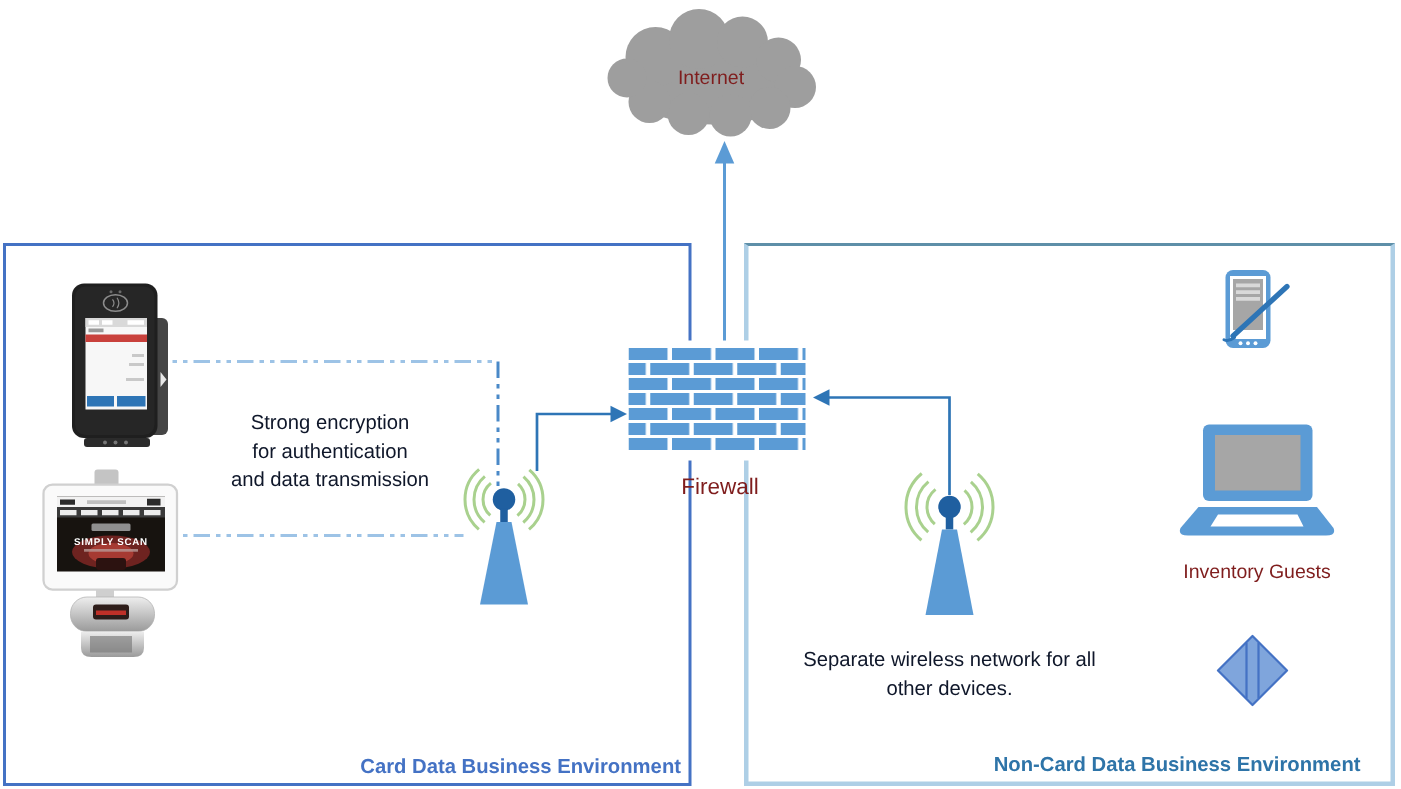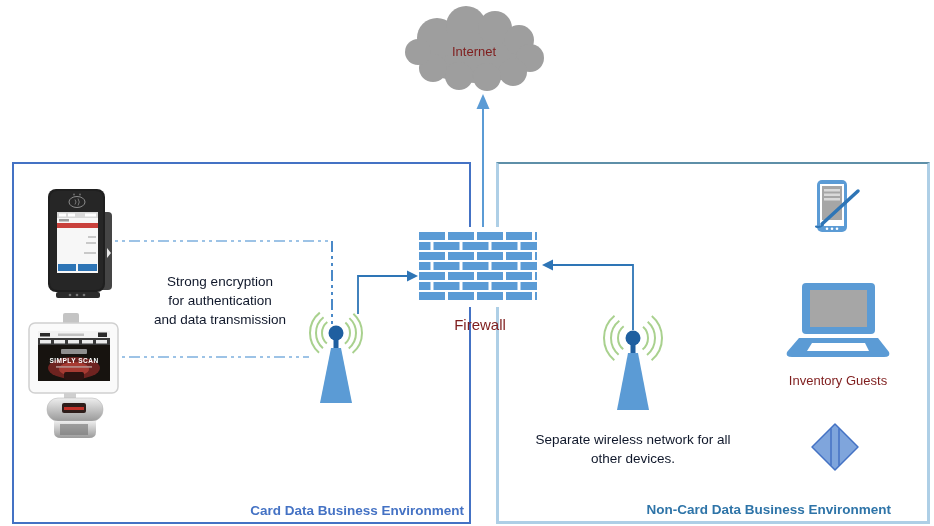--- a/index.html
+++ b/index.html
@@ -1,26 +1,26 @@
 <!DOCTYPE html>
 <html style="--card_zone_border: #4472C4; --card_zone_title: #4472C4; --non_card_zone_border: #AECFE6; --non_card_zone_title: #2E74A8; --firewall_brick: #5B9BD5; --connector_blue: #2E75B6; --dashed_link: #9DC3E6; --wireless_wave_green: #A9D18E; --cloud_gray: #9E9E9E;"><head>
 <meta charset="utf-8">
 <style>
   html,body{margin:0;padding:0;background:#fff;}
   .canvas{position:relative;width:934px;height:526px;background:#fff;
           font-family:"Liberation Sans",sans-serif;overflow:hidden;}
   .zone{position:absolute;box-sizing:border-box;background:transparent;}
-  .zone-left{left:12px;top:162px;width:459px;height:362px;
+  .zone-left{left:2px;top:162px;width:459px;height:362px;
              border:2px solid var(--card_zone_border,#4472C4);}
   .zone-right{left:496px;top:162px;width:434px;height:362px;
               border:3px solid var(--non_card_zone_border,#AECFE6);
               border-top:2px solid #5E8FA8;}
   .zone-title{position:absolute;font-weight:bold;font-size:13.5px;white-space:nowrap;}
   .zone-title.tl{right:5px;bottom:4px;color:var(--card_zone_title,#4472C4);}
-  .zone-title.tr{right:36px;bottom:4px;color:var(--non_card_zone_title,#2E74A8);}
+  .zone-title.tr{right:20px;bottom:4px;color:var(--non_card_zone_title,#2E74A8);}
   .note{position:absolute;text-align:center;white-space:pre-line;color:#0f172a;
         font-size:13.5px;line-height:19px;}
   #note-encryption{left:120px;top:272px;width:200px;}
   #note-ap{left:226px;top:408px;width:220px;}
   #note-separate{left:523px;top:414px;width:220px;margin-top:16px;}
   .lbl{position:absolute;text-align:center;color:#7f1d1d;font-size:13px;white-space:nowrap;}
   #label-firewall{left:430px;top:316px;width:100px;font-size:15px;}
   #label-internet{left:424px;top:44px;width:100px;}
   #label-handheld{left:768px;top:236px;width:140px;}
   #label-laptop{left:768px;top:373px;width:140px;}

